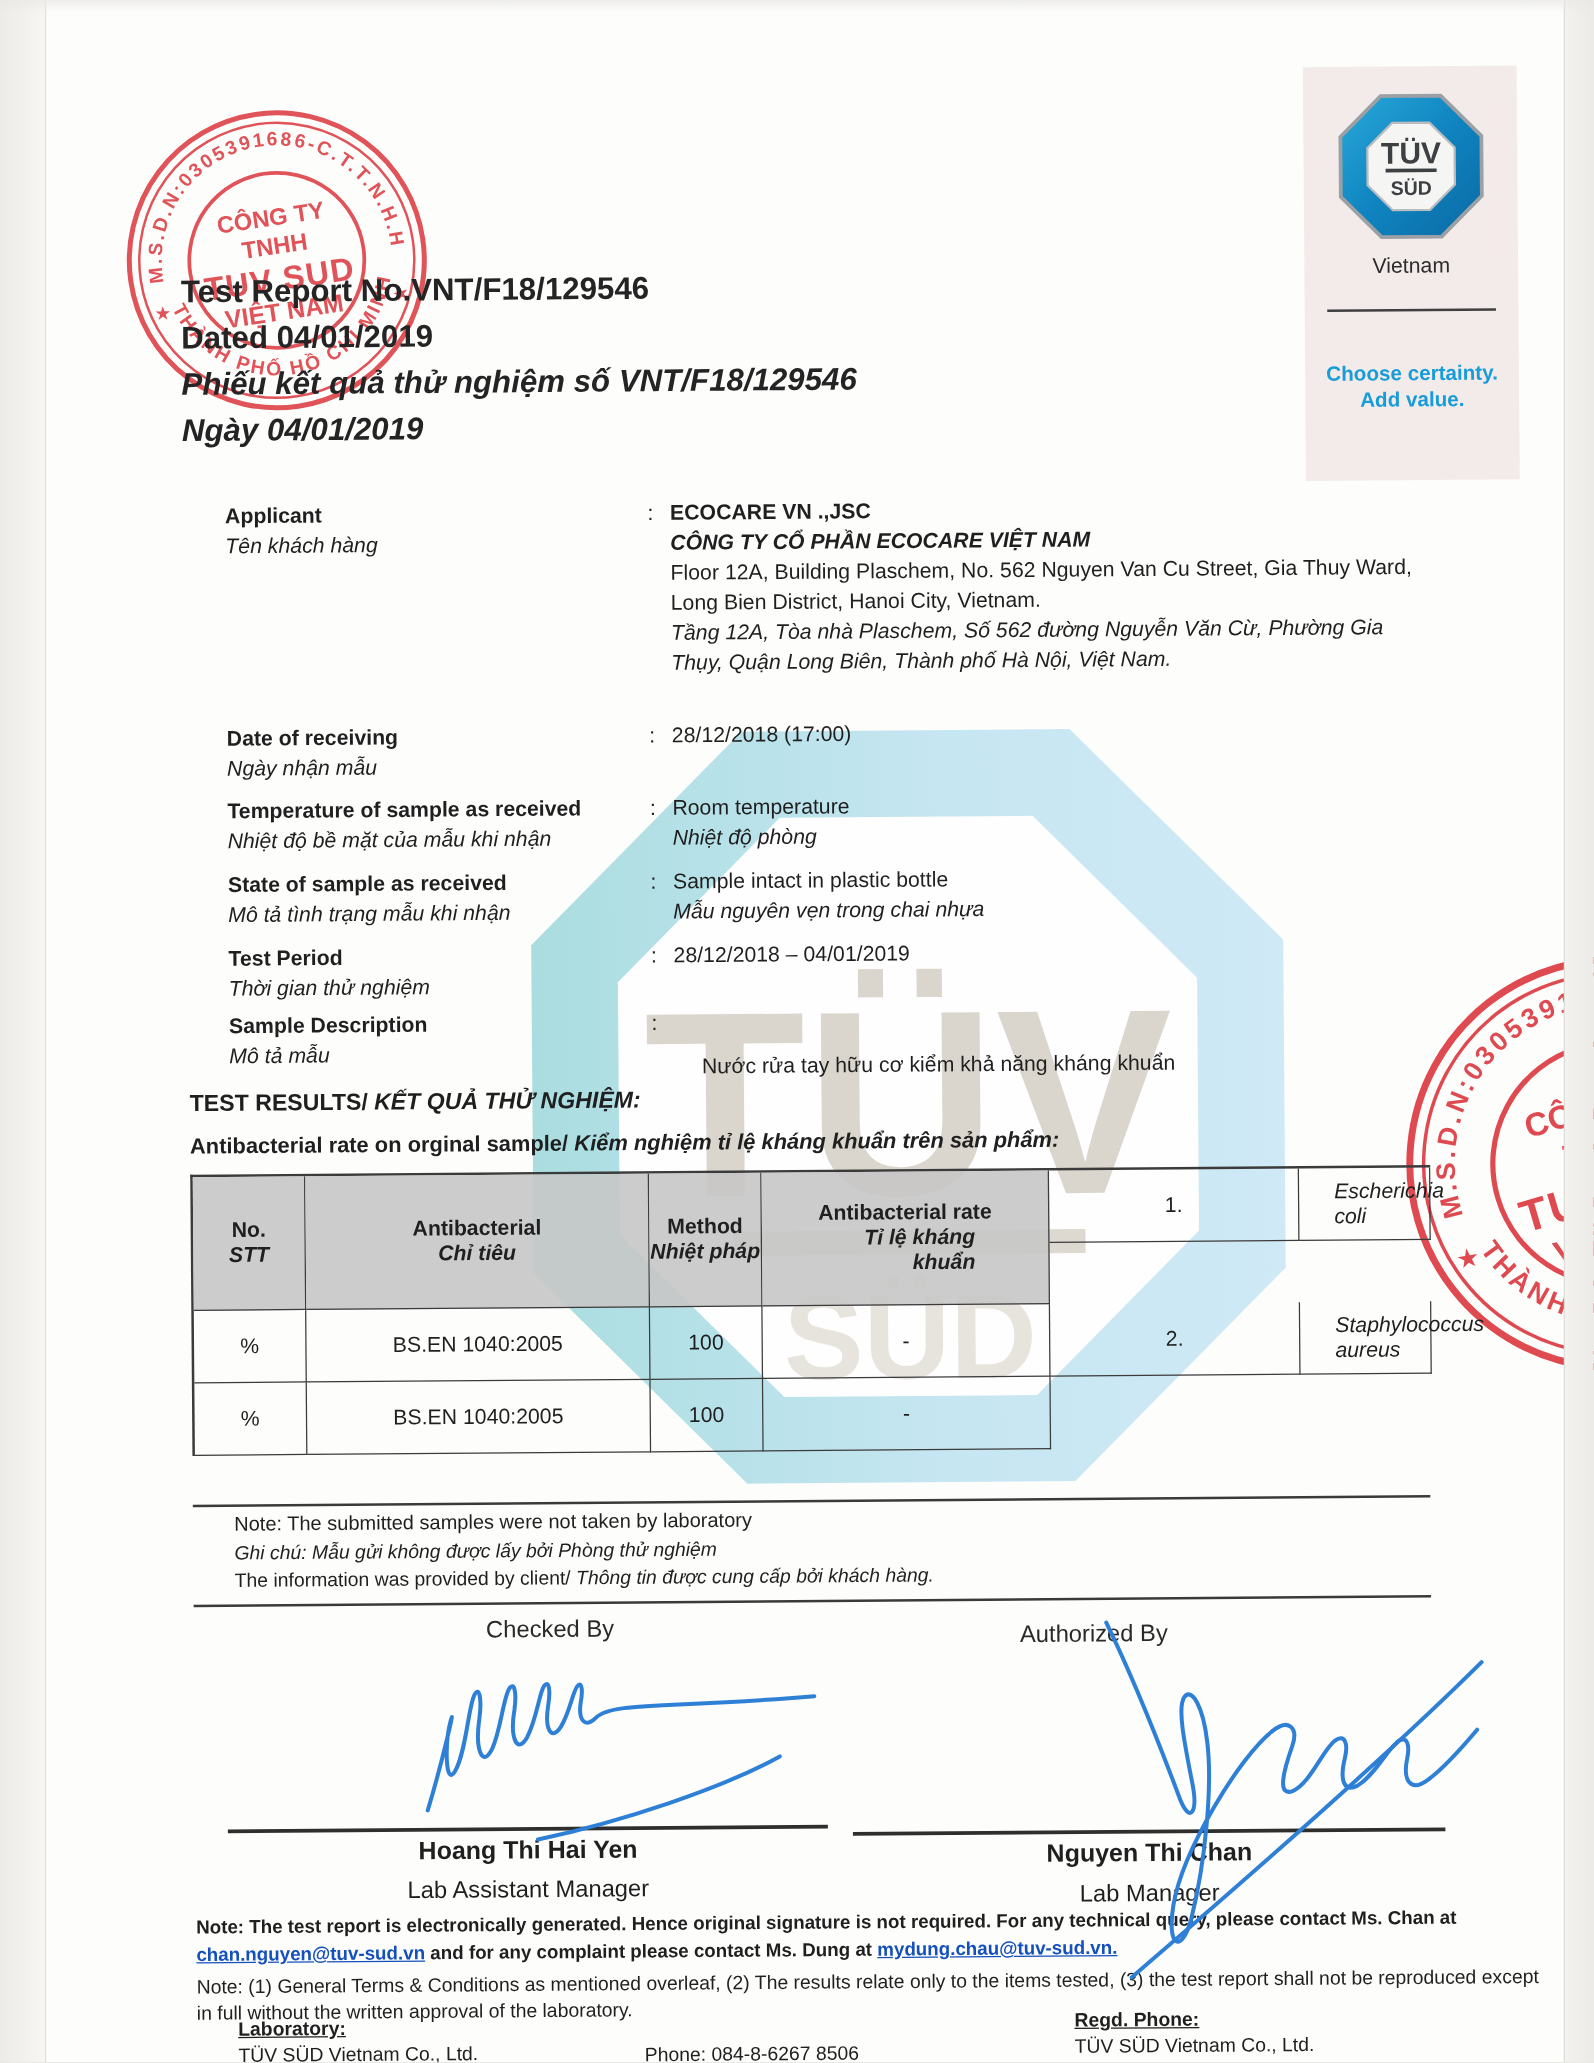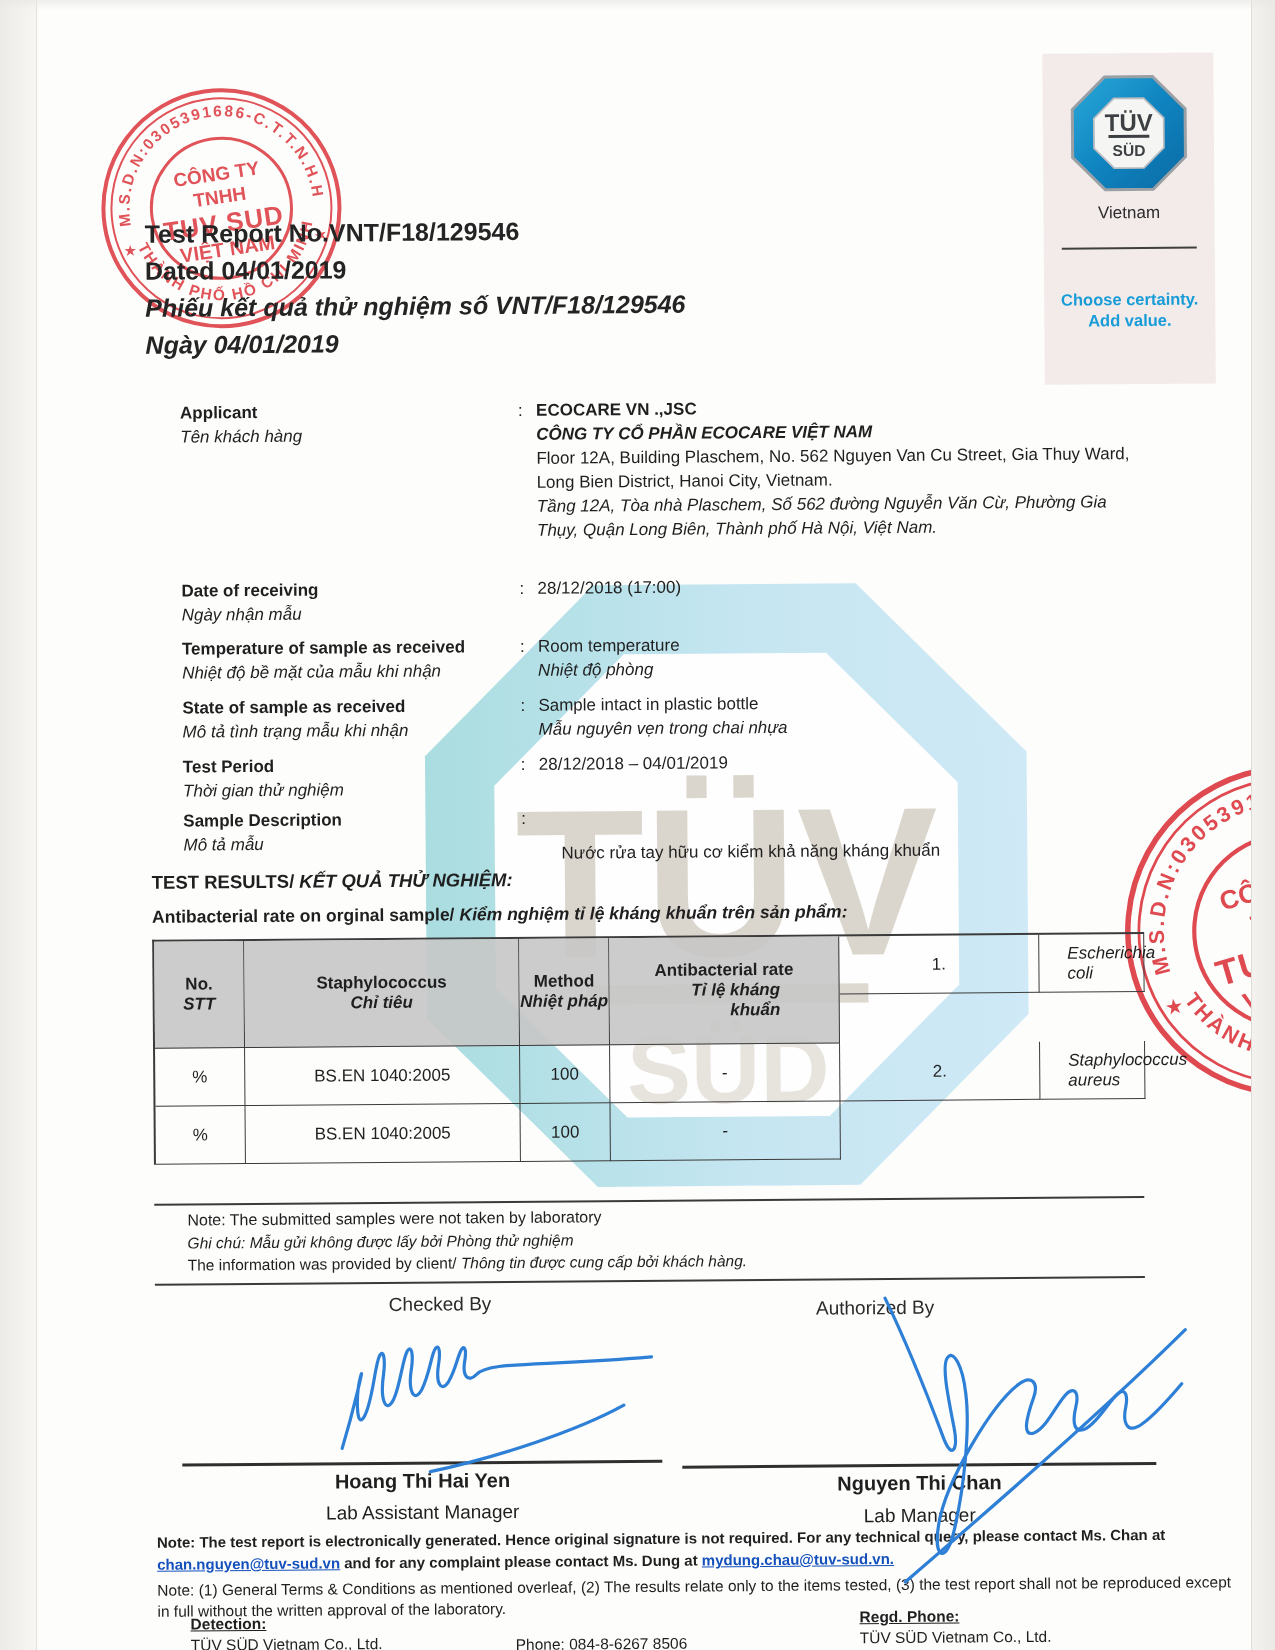--- a/index.html
+++ b/index.html
@@ -258,21 +258,21 @@
     <div class="h-sub">
       <span>Antibacterial rate on orginal sample/</span><span class="h-vi">Kiểm nghiệm tỉ lệ kháng khuẩn trên sản phẩm:</span>
     </div>
 
     <div class="results-table">
       <div class="cell th">
         <div class="en">No.</div>
         <div class="vi">STT</div>
       </div>
       <div class="cell th">
-        <div class="en">Staphylococcus</div>
+        <div class="en">Antibacterial</div>
         <div class="vi">Chỉ tiêu</div>
       </div>
       <div class="cell th">
         <div class="en">Method</div>
         <div class="vi">Nhiệt pháp</div>
       </div>
       <div class="cell th">
         <div class="en">Antibacterial rate</div>
         <div class="vi w110">Tỉ lệ kháng khuẩn</div>
       </div>
@@ -324,21 +324,21 @@
     <div class="sig-title title-r">Lab Manager</div>
 
     <div class="f-note1">
       <span>Note: The test report is electronically generated. Hence original signature is not required. For any technical query, please contact Ms. Chan at</span>
       <a>chan.nguyen@tuv-sud.vn</a>
       <span>and for any complaint please contact Ms. Dung at</span>
       <a>mydung.chau@tuv-sud.vn.</a>
     </div>
     <div class="f-note2">Note: (1) General Terms &amp; Conditions as mentioned overleaf, (2) The results relate only to the items tested, (3) the test report shall not be reproduced except in full without the written approval of the laboratory.</div>
 
-    <div class="lab-label">Detection:</div>
+    <div class="lab-label">Laboratory:</div>
     <div class="lab-name">TÜV SÜD Vietnam Co., Ltd.</div>
     <div class="lab-phone">Phone: 084-8-6267 8506</div>
     <div class="regd-label">Regd. Phone:</div>
     <div class="regd-name">TÜV SÜD Vietnam Co., Ltd.</div>
 
     <svg class="stamp stamp-right" viewBox="0 0 250 250">
       <defs>
         <path id="at2" d="M 33 125 A 92 92 0 1 1 217 125" fill="none"></path>
         <path id="ab2" d="M 33 125 A 92 92 0 1 0 217 125" fill="none"></path>
       </defs>

